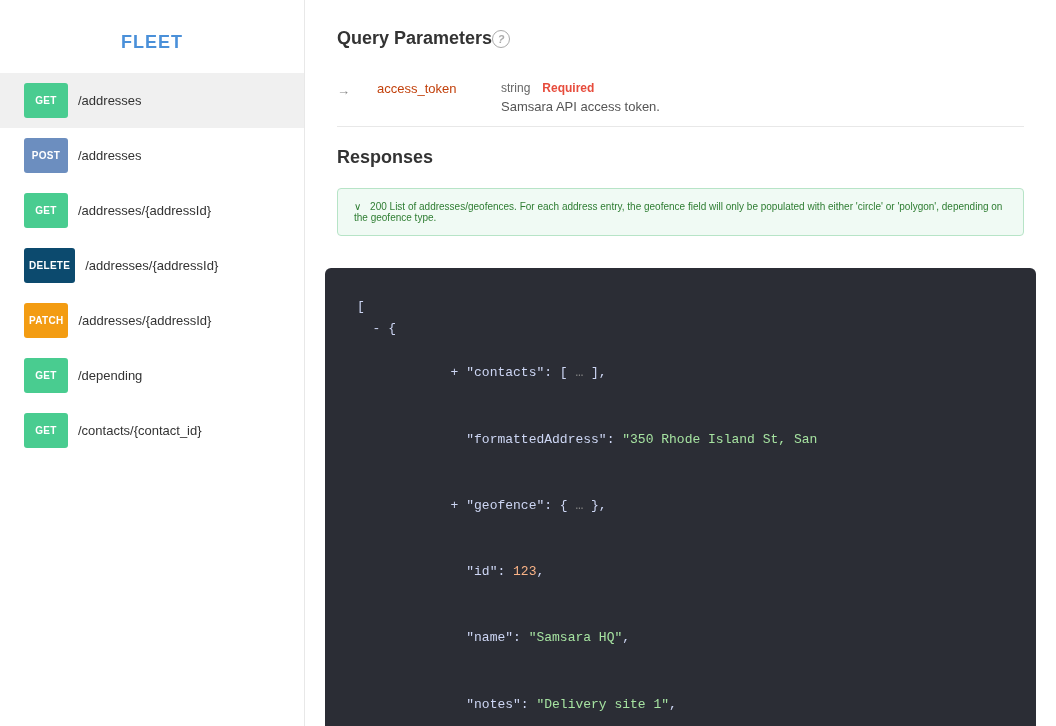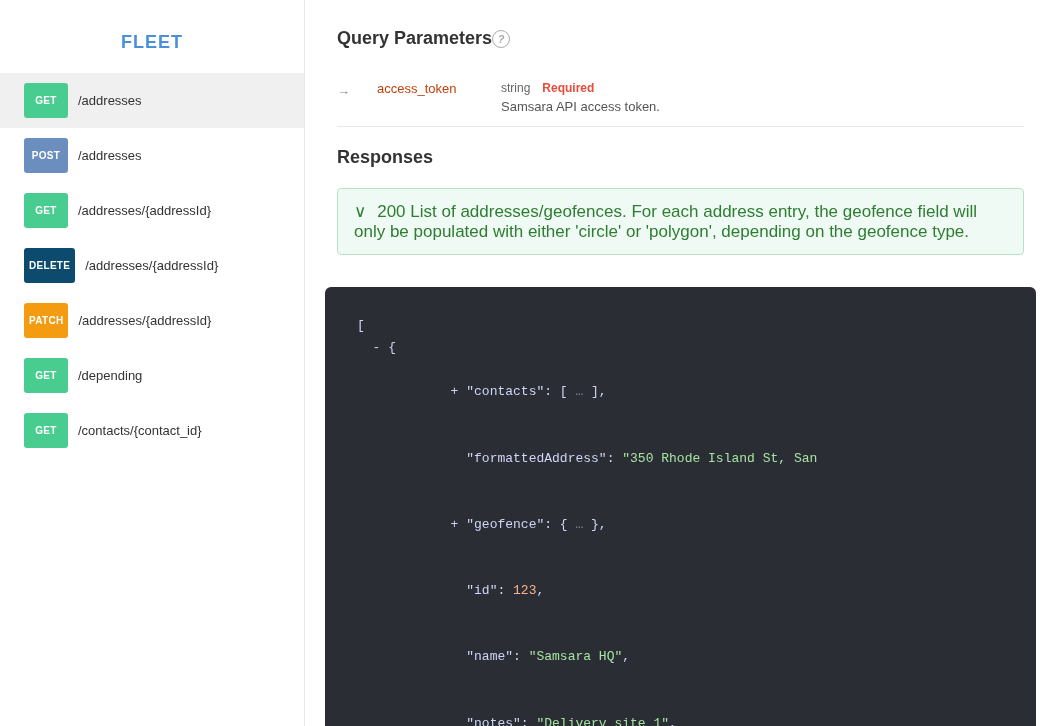--- a/index.html
+++ b/index.html
@@ -149,21 +149,21 @@
     .responses-section {
       padding: 20px 32px 16px;
     }
 
     .response-200 {
       border: 1px solid #b7e4c7;
       background: #f0faf4;
       border-radius: 4px;
       padding: 12px 16px;
       color: #2e7d32;
-      font-size: 17px;
+      font-size: 10px;
       cursor: pointer;
     }
 
     .response-200 span.chevron {
       margin-right: 6px;
     }
 
     
     .code-section {
       margin-top: 16px;

